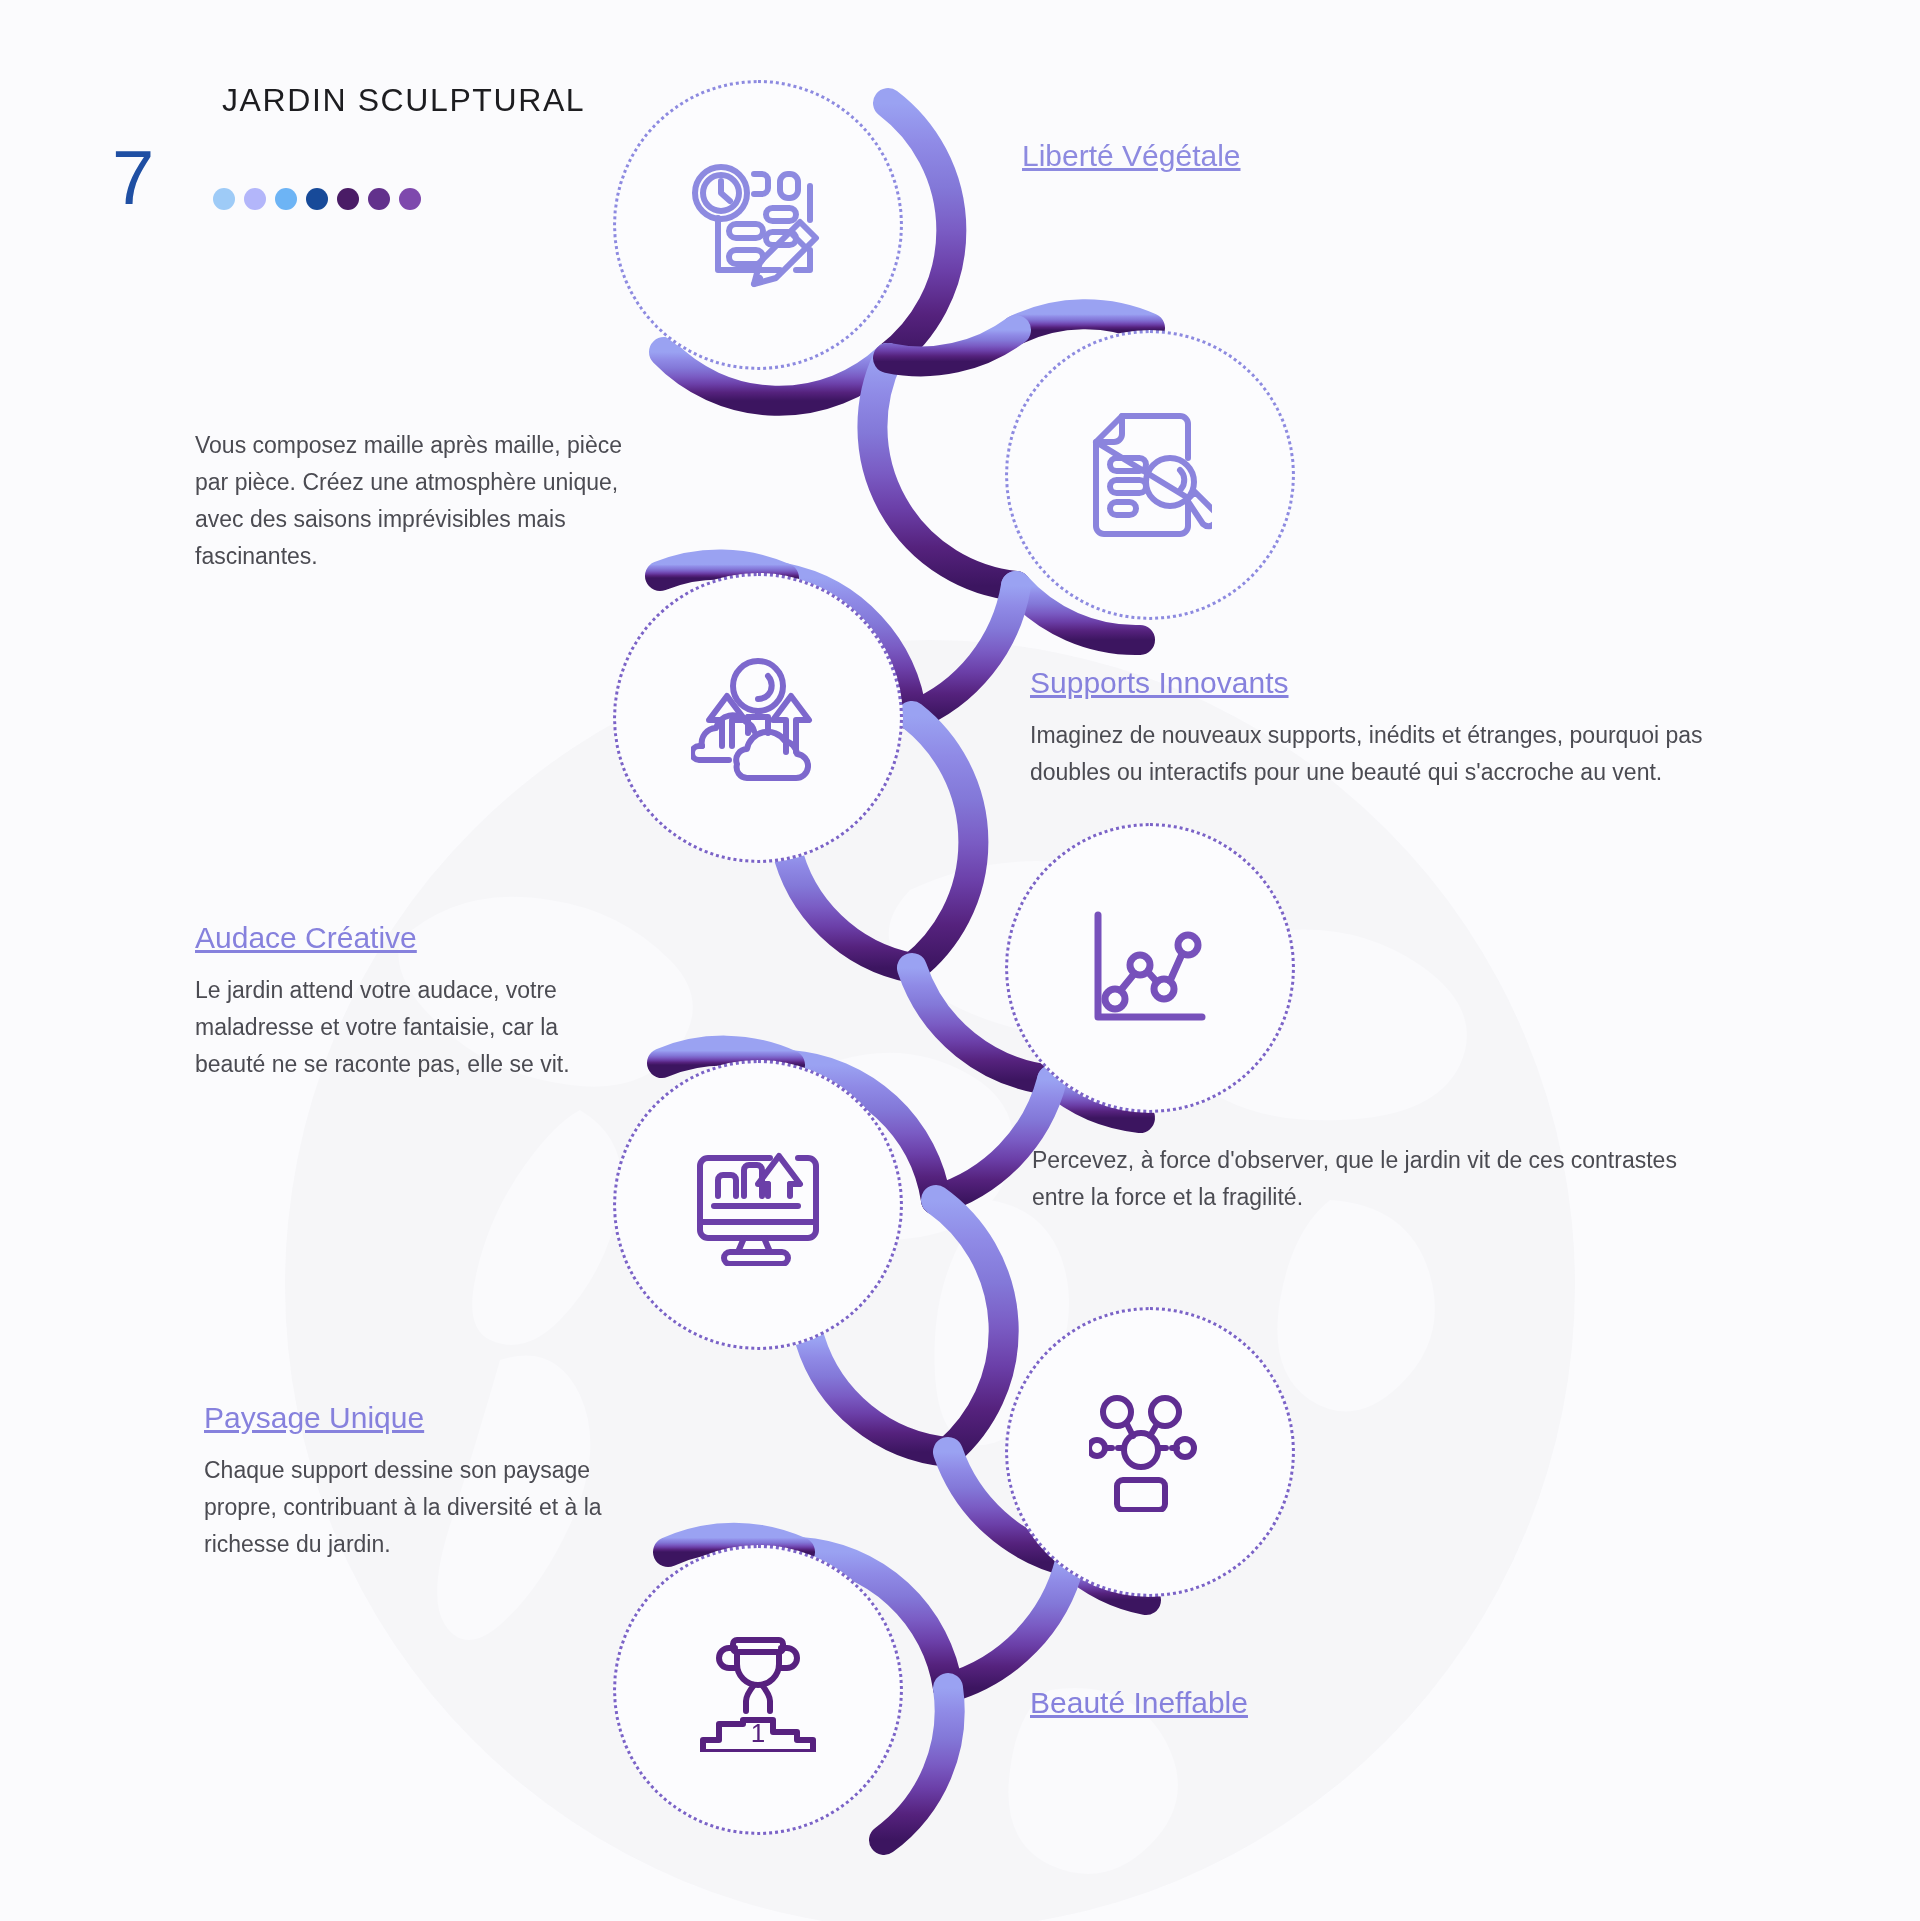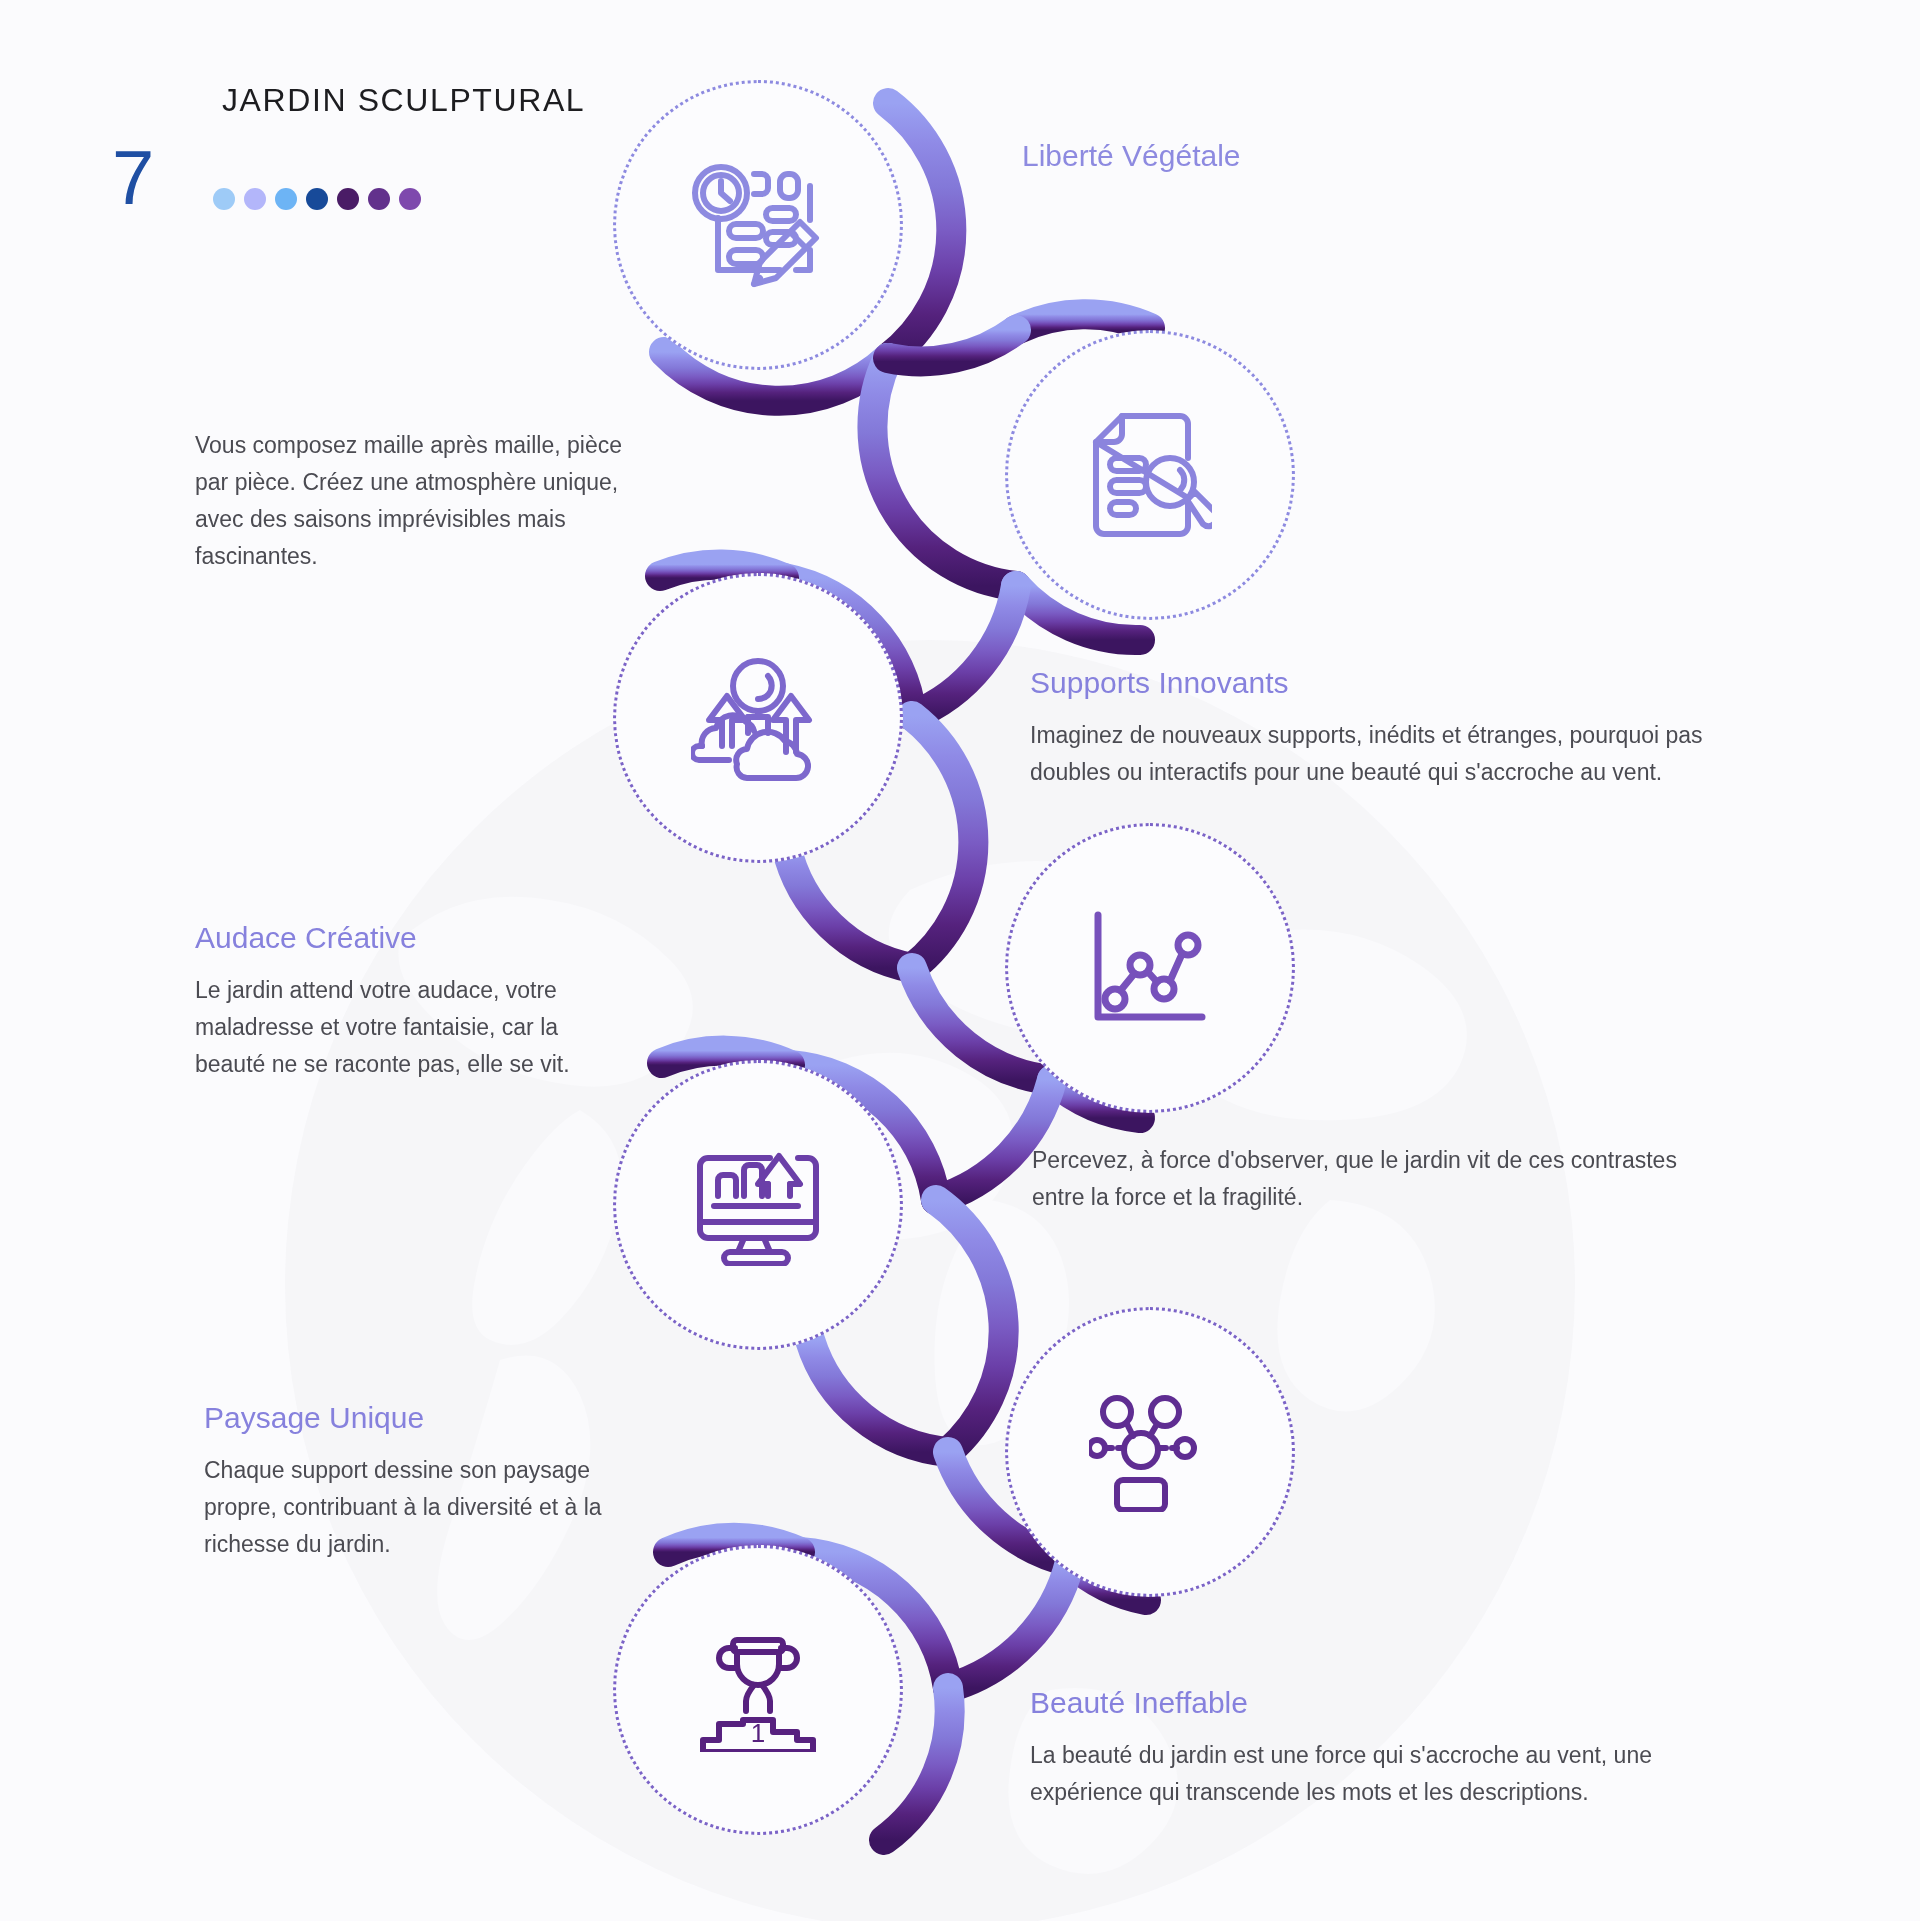--- a/index.html
+++ b/index.html
@@ -55,20 +55,21 @@
   .node .glyph{
     position:absolute;inset:0;display:flex;align-items:center;justify-content:center;
   }
   .node svg{display:block;}
 
   
   .block{position:absolute;z-index:5;}
   .block .bt{
     font-size:30px;line-height:36px;font-weight:400;margin:0 0 16px 0;
     white-space:nowrap;
+    text-decoration:underline;
   }
   .block .bd{
     font-size:23px;line-height:37px;color:#4b4b52;margin:0;font-weight:400;
   }
 
   
   .b1{left:1022px;top:138px;width:720px;}
   .b3{left:1030px;top:665px;width:710px;}
   .b5{left:1032px;top:1142px;width:680px;}
   .b7{left:1030px;top:1685px;width:740px;}
@@ -318,14 +319,13 @@
   <p class="bd">Percevez, à force d'observer, que le jardin vit de ces contrastes entre la force et la fragilité.</p>
 </div>
 
 <div class="block b6">
   <p class="bt" style="color: rgb(134, 129, 221);">Paysage Unique</p>
   <p class="bd">Chaque support dessine son paysage propre, contribuant à la diversité et à la richesse du jardin.</p>
 </div>
 
 <div class="block b7">
   <p class="bt" style="color: rgb(134, 129, 221);">Beauté Ineffable</p>
-  <p class="bd">La beauté du jardin est une force qui s'accroche au vent, une expérience qui transcende les mots et les descriptions.</p>
 </div>
 
 </body></html>

